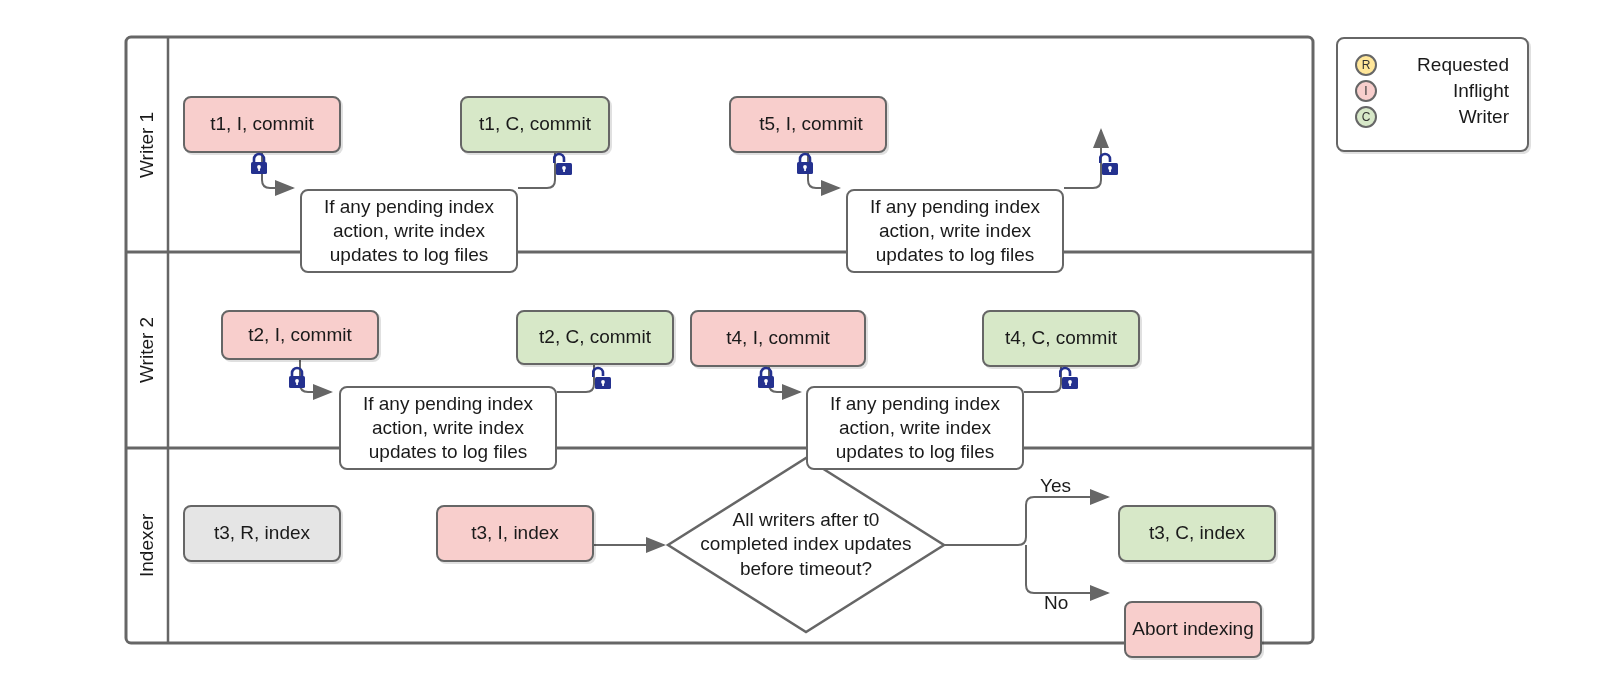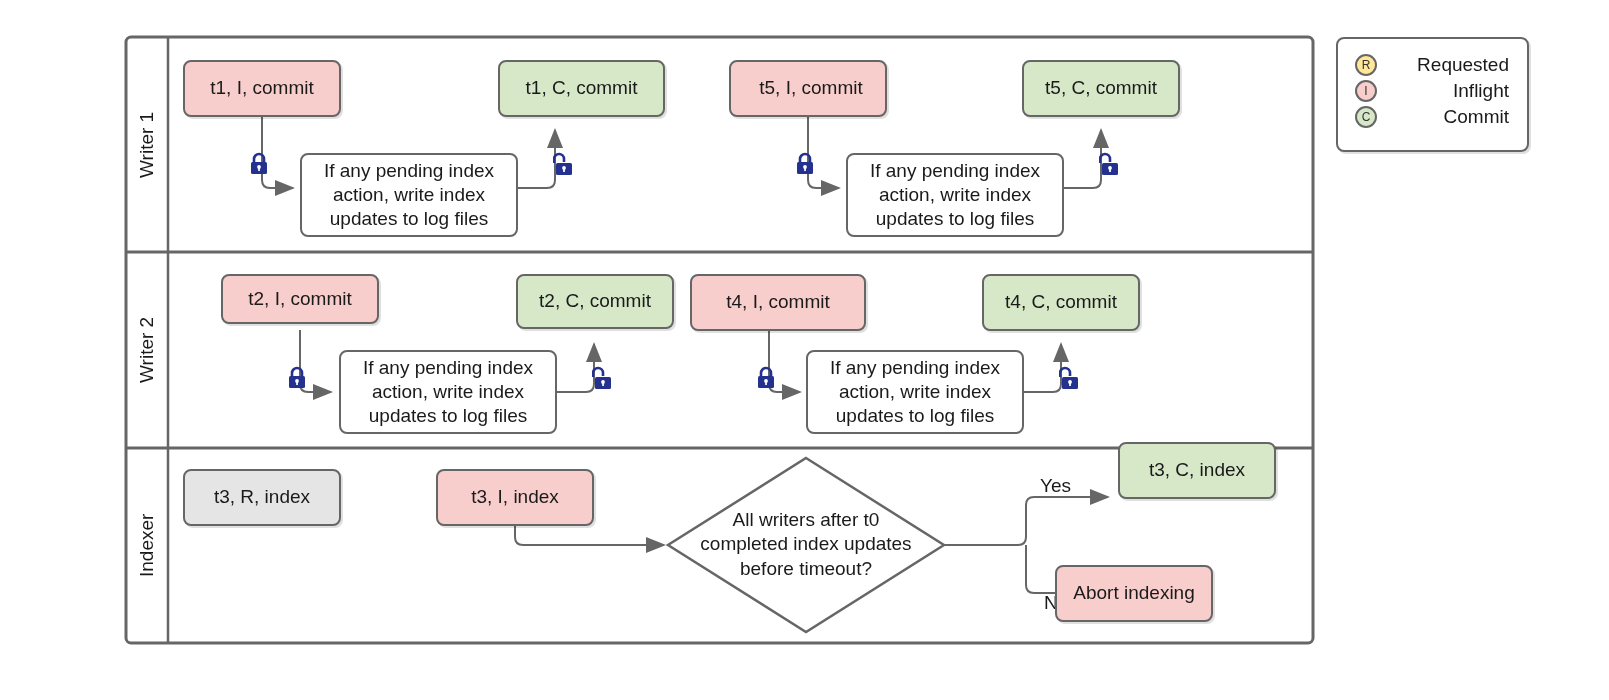--- a/index.html
+++ b/index.html
@@ -34,20 +34,21 @@
     border-radius: 8px;
     display: flex;
     align-items: center;
     justify-content: center;
     text-align: center;
     color: #1a1a1a;
     font-size: 19px;
     line-height: 1.28;
     padding: 2px 6px;
     box-shadow: 2px 2px 0 rgba(0,0,0,0.12);
+    margin-top: 36px;
   }
   .node.pink  { background: #f8cecc; }
   .node.green { background: #d7e8c8; }
   .node.yellow{ background: #e5e5e5; }
   .node.white { background: #ffffff; box-shadow: none; text-align: center; }
 
   .lane-label {
     position: absolute;
     display: flex;
     align-items: center;
@@ -175,27 +176,26 @@
       <path d="M1026,545 L1026,585 Q1026,593 1034,593 L1108,593" fill="none" stroke="#666666" stroke-width="2" marker-end="url(#arrow)"></path>
     </g>
   </svg>
 
   <div class="lane-label" style="left:126px; top:37px; width:42px; height:215px;">Writer 1</div>
   <div class="lane-label" style="left:126px; top:252px; width:42px; height:196px;">Writer 2</div>
   <div class="lane-label" style="left:126px; top:448px; width:42px; height:195px;">Indexer</div>
 
   <div class="node pink" style="left:183px; top:60px; width:158px; height:57px;">t1, I, commit</div>
 
-  <div class="node green" style="left:498px; top:60px; width:167px; height:57px;">t1, C, commit</div>
+  <div class="node green" style="left:460px; top:60px; width:150px; height:57px;">t1, C, commit</div>
 
   <div class="node white" style="left:300px; top:153px; width:218px; height:84px;">If any pending index action, write index updates to log files</div>
 
   <div class="node pink" style="left:729px; top:60px; width:158px; height:57px;padding-left:12px;">t5, I, commit</div>
 
-  <div class="node green" style="left:1022px; top:60px; width:158px; height:57px;">t5, C, commit</div>
 
   <div class="node white" style="left:846px; top:153px; width:218px; height:84px;">If any pending index action, write index updates to log files</div>
 
   <div class="node pink" style="left:221px; top:274px; width:158px; height:50px;">t2, I, commit</div>
 
   <div class="node green" style="left:516px; top:274px; width:158px; height:55px;">t2, C, commit</div>
 
   <div class="node white" style="left:339px; top:350px; width:218px; height:84px;">If any pending index action, write index updates to log files</div>
 
   <div class="node pink" style="left:690px; top:274px; width:176px; height:57px;">t4, I, commit</div>
@@ -210,23 +210,23 @@
 
   <div class="diamond-text" style="left:676px; top:508px; width:260px;">
     <div>All writers after t0</div>
     <div>completed index updates</div>
     <div>before timeout?</div>
   </div>
 
   <div class="edge-label" style="left:1040px; top:475px;">Yes</div>
   <div class="edge-label" style="left:1044px; top:592px;">No</div>
 
-  <div class="node green" style="left:1118px; top:442px; width:158px; height:57px;">t3, C, index</div>
-
-  <div class="node pink" style="left:1055px; top:565px; width:158px; height:57px;">Abort indexing</div>
+  <div class="node green" style="left:1118px; top:469px; width:158px; height:57px;">t3, C, index</div>
+
+  <div class="node pink" style="left:1124px; top:565px; width:138px; height:57px;">Abort indexing</div>
 
   <div class="lock" style="left:248px; top:152px;">
     <svg viewBox="0 0 22 24" width="22" height="24">
       <path d="M6 10 V7 a5 5 0 0 1 10 0 v3" fill="none" stroke="#24318f" stroke-width="2.6"></path>
       <rect x="3" y="10" width="16" height="12" rx="1.5" fill="#24318f"></rect>
       <circle cx="11" cy="15" r="1.9" fill="#ffffff"></circle>
       <rect x="10.2" y="15" width="1.7" height="4" fill="#ffffff"></rect>
     </svg>
   </div>
 
@@ -297,17 +297,17 @@
     <div class="legend-row" style="left:17px; top:13px;">
       <div class="legend-badge" style="background:#ffe699;">R</div>
       <div class="legend-text">Requested</div>
     </div>
     <div class="legend-row" style="left:17px; top:39px;">
       <div class="legend-badge" style="background:#f8cecc;">I</div>
       <div class="legend-text">Inflight</div>
     </div>
     <div class="legend-row" style="left:17px; top:65px;">
       <div class="legend-badge" style="background:#d7e8c8;">C</div>
-      <div class="legend-text">Commit</div>
+      <div class="legend-text">Writer</div>
     </div>
   </div>
 
 </div>
 
 </body></html>

